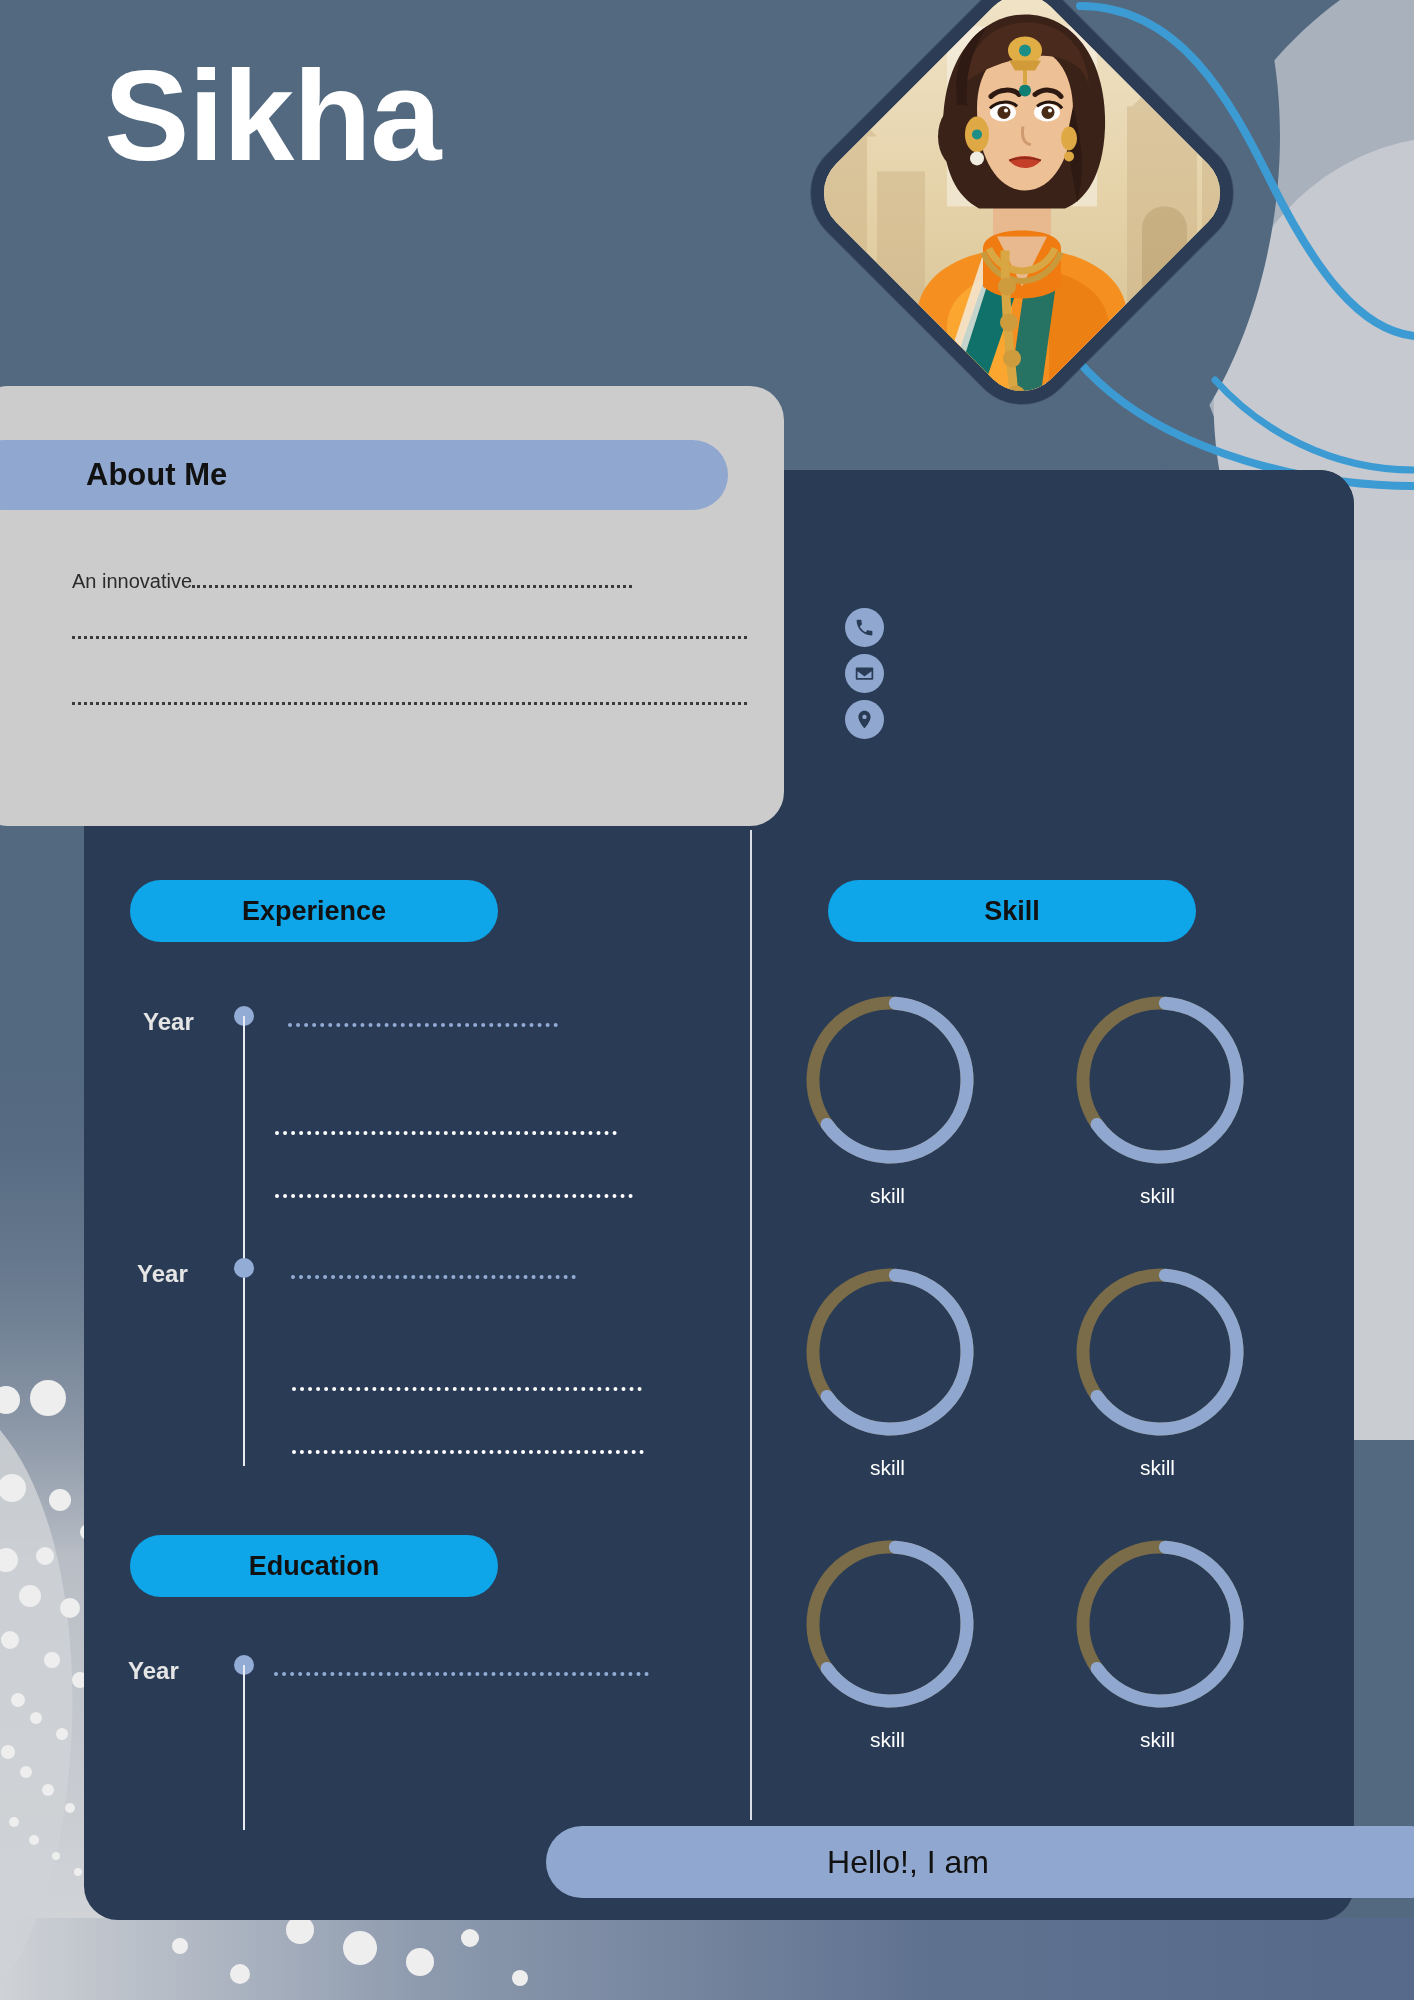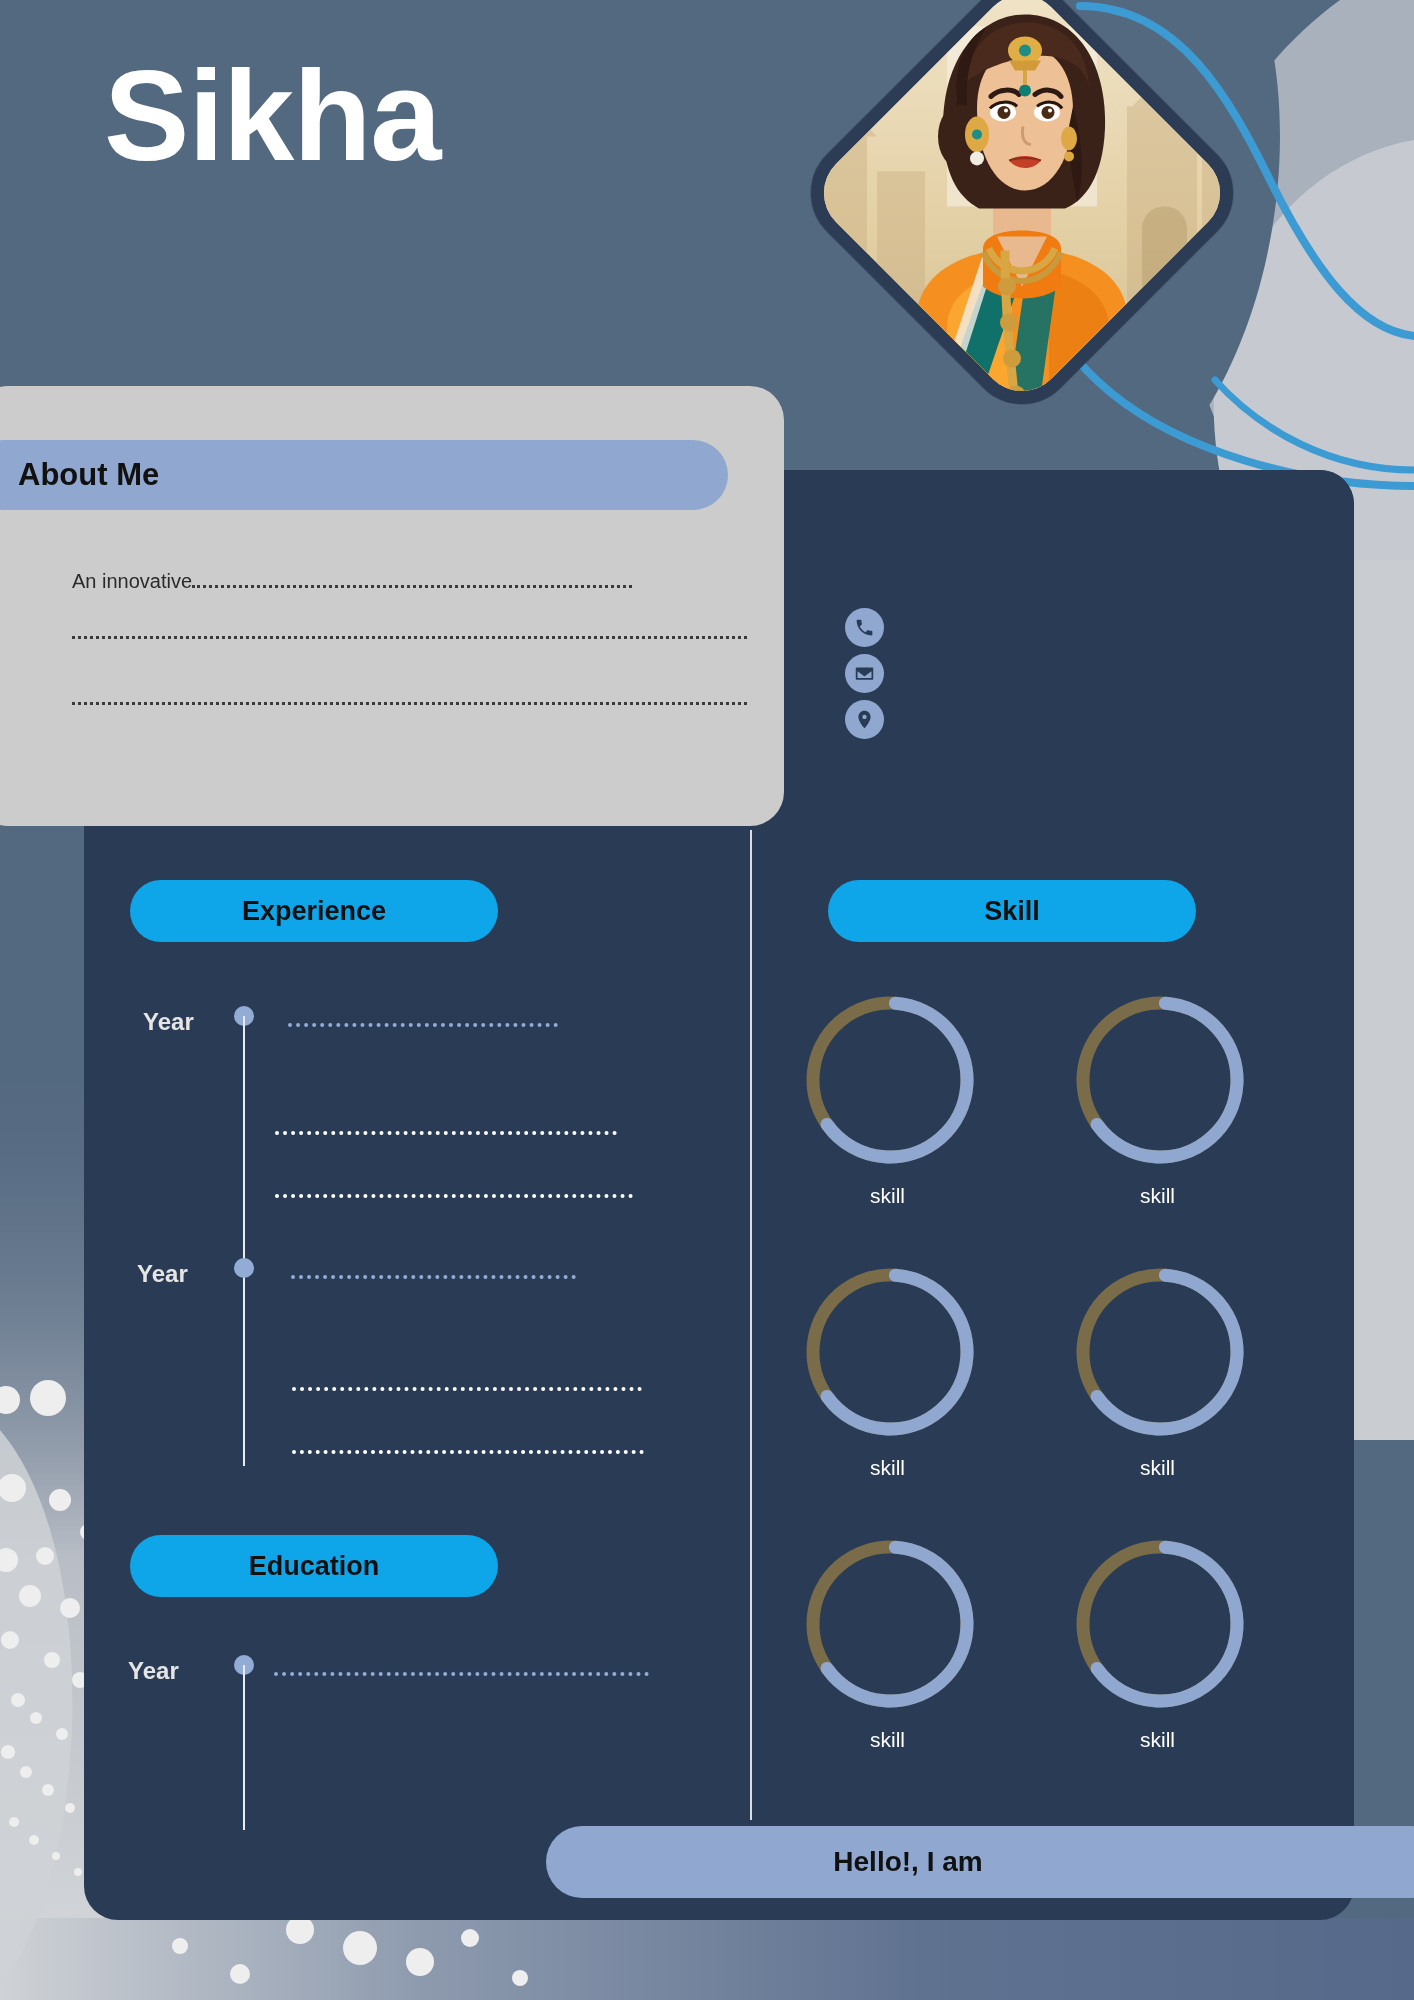--- a/index.html
+++ b/index.html
@@ -60,21 +60,21 @@
   .about-card {
     position:absolute; left:-26px; top:386px; width:810px; height:440px;
     background:#cccccc; border-radius:34px; z-index:11;
   }
   .about-pill {
     position:absolute; left:-30px; top:440px; width:758px; height:70px;
     background:#90a8d0; border-radius:35px; z-index:12;
     display:flex; align-items:center;
   }
   .about-pill span {
-    margin-left:48px; font-size:31px; font-weight:bold; color:#111;
+    margin-left:116px; font-size:31px; font-weight:bold; color:#111;
     font-family:"Liberation Sans", sans-serif;
   }
   .about-body { position:absolute; left:72px; top:570px; width:690px; z-index:12; }
   .about-line { height:48px; position:relative; }
   .about-line .txt {
     font-size:20px; color:#2b2b2b; white-space:nowrap;
     font-family:"Liberation Sans", sans-serif;
   }
   .about-line .dots {
     display:inline-block; vertical-align:baseline;
@@ -136,21 +136,21 @@
     font-family:"Liberation Sans", sans-serif;
   }
 
   
   .hello-bar {
     position:absolute; left:546px; top:1826px; width:900px; height:72px;
     background:#90a8d0; border-radius:36px; z-index:15;
     display:flex; align-items:center; justify-content:center;
   }
   .hello-bar span {
-    font-size:28px; font-weight:bold; color:#111; margin-right:176px;
+    font-size:32px; font-weight:normal; color:#111; margin-right:176px;
     font-family:"Liberation Sans", sans-serif;
   }
 </style>
 </head>
 <body>
 
 <svg id="bg" viewBox="0 0 1414 2000" preserveAspectRatio="none">
   <defs>
     <linearGradient id="gLeft" x1="0" y1="0" x2="0" y2="1">
       <stop offset="0" stop-color="#55688300"></stop>

